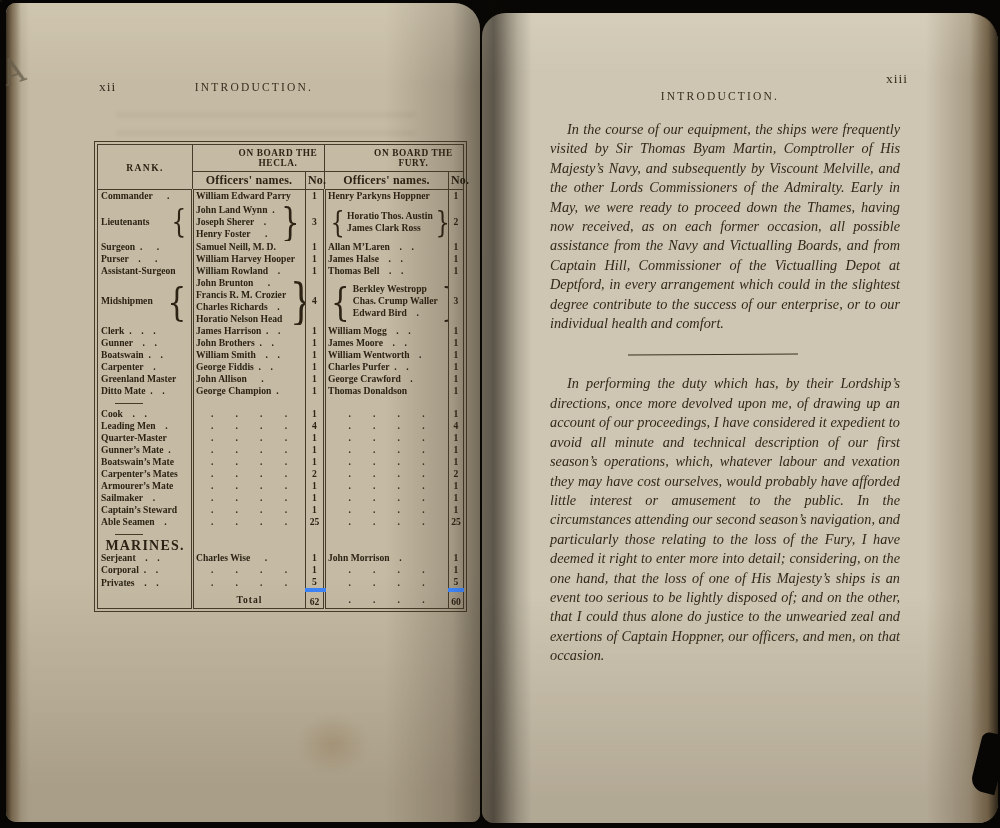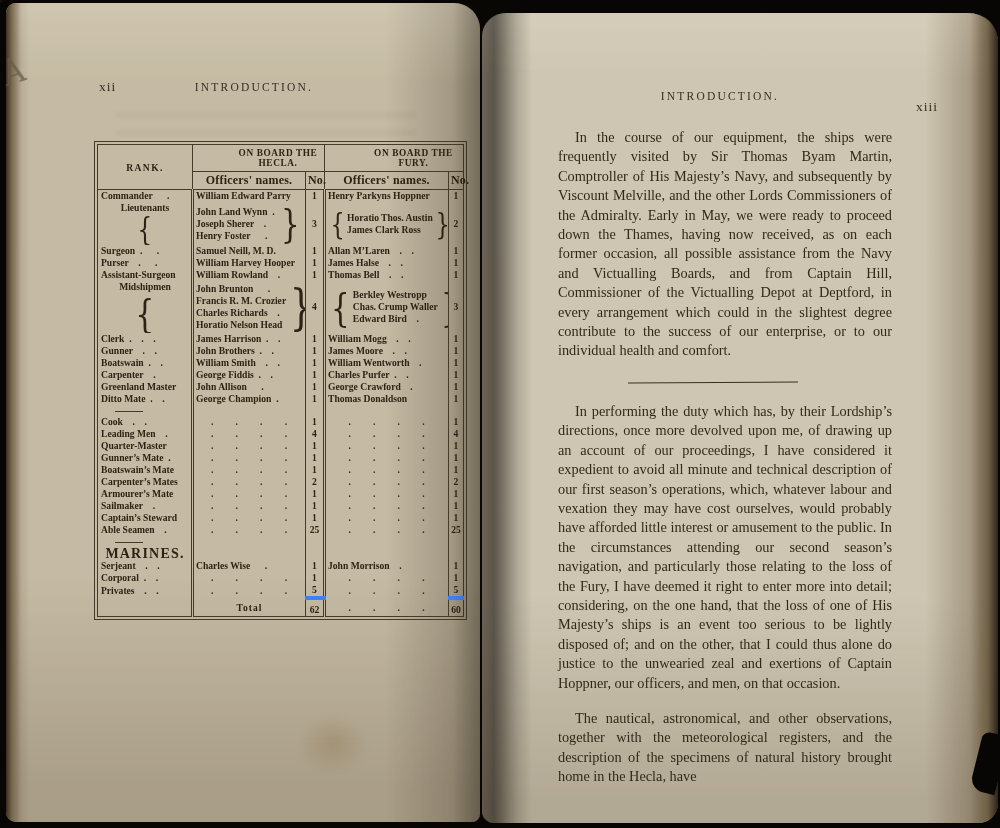--- a/index.html
+++ b/index.html
@@ -62,38 +62,38 @@
     font-weight:bold;color:#2c2315;
   }
   .officers th{border:1px solid #463a28;font-size:9.3px;letter-spacing:.6px;padding:1px 2px;}
   .officers th.sect{height:24px;padding-left:41px;}
   .officers th.sub{height:14px;font-size:12px;letter-spacing:.2px;}
   .officers th.rankh{font-size:9.6px;letter-spacing:1.4px;}
   .officers td{padding:0 2px;white-space:nowrap;overflow:hidden;font-size:9.6px;line-height:12px;height:12px;vertical-align:middle;}
   .officers td.sepL{border-left:3px double #463a28;}
   .officers td.noc{border-left:1px solid #463a28;text-align:center;font-size:9.6px;padding:0 1px;}
   .officers td.rankc{padding-left:3px;margin-left:43px;}
-  .rwrap{display:flex;justify-content:space-between;align-items:center;flex-direction:column;}
+  .rwrap{display:flex;justify-content:space-between;align-items:center;}
   .brace{font-weight:normal;line-height:1;font-family:"DejaVu Serif",serif;transform:scaleX(.75);color:#2c2315;}
   .ngroup{display:flex;align-items:center;}
   .nlines{flex:1;}
   .nline{line-height:12px;}
   .dots{text-align:center;letter-spacing:1px;color:#3a2f1f;}
   .divrow td{height:11px;}
   .shortline{width:28px;border-top:1.2px solid #463a28;margin-left:14px;margin-top:2px;}
   .secrow td{height:13px;}
   td.sec{text-align:center;font-size:14px;letter-spacing:1.2px;}
   .totrow td{height:16px;vertical-align:bottom;padding-bottom:2px;}
   .totrow td.tline{border-top:4px solid #3b82f6;}
   td.tlabel{text-align:center;letter-spacing:1px;}
 
   
   .bodytext{position:absolute;left:60px;top:99px;width:366px;font-size:14.3px;line-height:19.4px;
     text-align:justify;color:#32281a;}
-  .bodytext p{margin:16px;text-indent:17px;}
+  .bodytext p{margin:8px;text-indent:17px;font-style:italic;}
   .section-rule{width:170px;height:0;border-top:1.6px solid #3a2f1f;margin:21px 0 19px 86px;
     transform:rotate(-.4deg);}
 
   
   .stain{position:absolute;border-radius:50%;pointer-events:none;}
   .stain-big{left:634px;top:706px;width:92px;height:66px;
     background:radial-gradient(ellipse at 45% 42%,rgba(116,78,30,.58) 0%,rgba(122,86,38,.38) 45%,rgba(125,92,45,.16) 66%,rgba(125,92,45,0) 80%);
     filter:blur(1px);transform:rotate(-8deg);}
   .stain-big2{left:648px;top:714px;width:50px;height:40px;
     background:radial-gradient(ellipse,rgba(95,60,20,.45),rgba(95,60,20,0) 70%);filter:blur(1.5px);}
@@ -584,26 +584,25 @@
     </div>
     <div class="stain stain-left"></div>
   </div>
 </div>
 
 <div class="page page-right">
   <div class="edge-right"></div>
   <div class="corner-notch"></div>
   <div class="content">
     <div class="runhead" style="left:138px;top:77px;width:200px;text-align:center;">INTRODUCTION.</div>
-    <div class="pagenum" style="left:404px;top:86px;margin-left:30px;">xiii</div>
+    <div class="pagenum" style="left:404px;top:58px;">xiii</div>
     <div class="bodytext">
       <p>In the course of our equipment, the ships were frequently visited by Sir Thomas Byam Martin, Comptroller of His Majesty’s Navy, and subsequently by Viscount Melville, and the other Lords Commissioners of the Admiralty.  Early in May, we were ready to proceed down the Thames, having now received, as on each former occasion, all possible assistance from the Navy and Victualling Boards, and from Captain Hill, Commissioner of the Victualling Depot at Deptford, in every arrangement which could in the slightest degree contribute to the success of our enterprise, or to our individual health and comfort.</p>
       <div class="section-rule"></div>
       <p>In performing the duty which has, by their Lordship’s directions, once more devolved upon me, of drawing up an account of our proceedings, I have considered it expedient to avoid all minute and technical description of our first season’s operations, which, whatever labour and vexation they may have cost ourselves, would probably have afforded little interest or amusement to the public.  In the circumstances attending our second season’s navigation, and particularly those relating to the loss of the Fury, I have deemed it right to enter more into detail; considering, on the one hand, that the loss of one of His Majesty’s ships is an event too serious to be lightly disposed of; and on the other, that I could thus alone do justice to the unwearied zeal and exertions of Captain Hoppner, our officers, and men, on that occasion.</p>
-      <p>The nautical, astronomical, and other observations, together with the meteorological registers, and the description of the specimens of natural history brought home in the Hecla, have</p>
     </div>
   </div>
 </div>
 
 <div class="gutter-shadow"></div>
 <div class="stain stain-big"></div>
 <div class="stain stain-big2"></div>
 <div class="stain stain-tail"></div>
 <div class="specks"></div>
 

